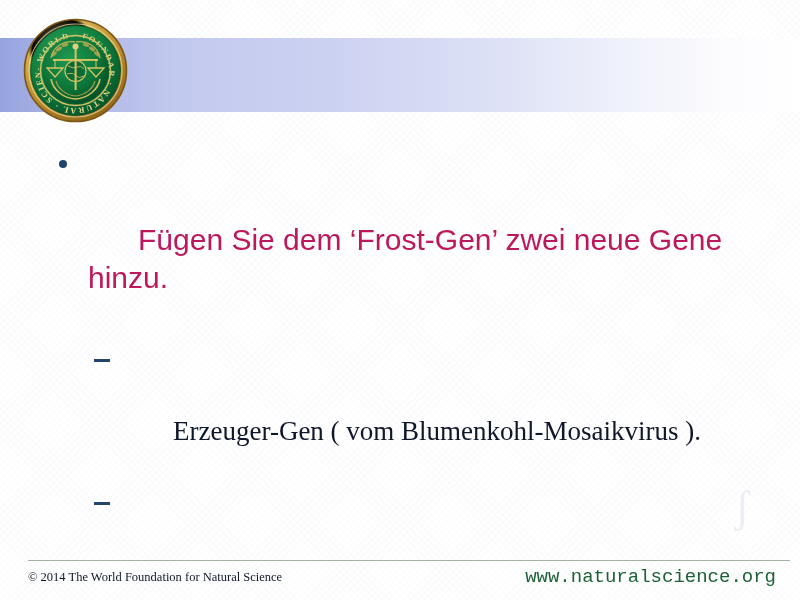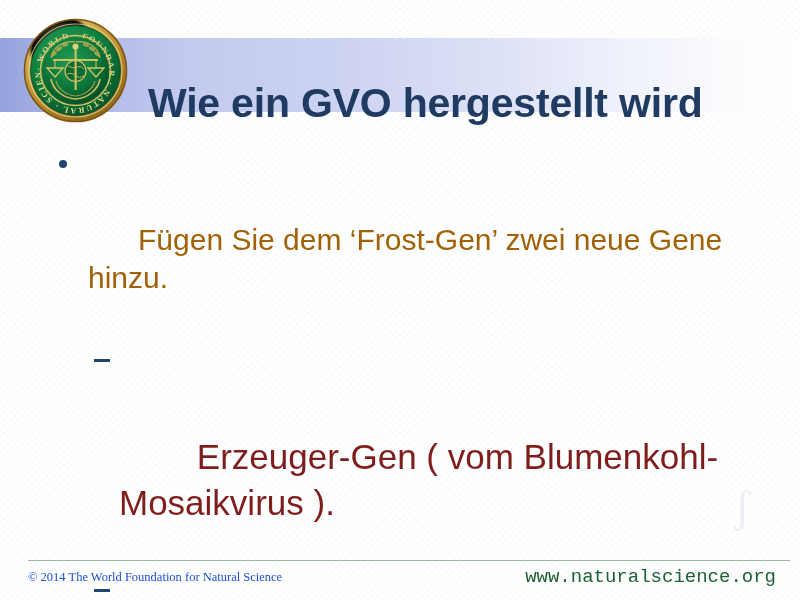--- a/index.html
+++ b/index.html
@@ -82,41 +82,42 @@
     top: 145px;
     width: 730px;
   }
 
   .bullet-l1 {
     position: relative;
     padding-left: 46px;
     margin: 0 0 4px 0;
     font-size: 30px;
     line-height: 1.27;
-    color: #a16207;
+    color: #be185d;
     white-space: pre-wrap;
   }
   .bullet-l1 > .marker-dot {
     position: absolute;
     left: 17px;
     top: 15px;
     width: 8px;
     height: 8px;
     border-radius: 50%;
     background: #23446e;
   }
 
   .bullet-l2 {
     position: relative;
     padding-left: 77px;
     margin: 0 0 2px 0;
-    font-size: 35px;
+    font-size: 27px;
     line-height: 1.3;
-    color: #7f1d1d;
+    color: #0f172a;
     white-space: pre-wrap;
+    font-family: Liberation Serif, serif;
   }
   .bullet-l2 > .marker-dash {
     position: absolute;
     left: 52px;
     top: 16px;
     width: 16px;
     height: 3px;
     background: #23446e;
   }
 
@@ -145,21 +146,21 @@
     width: 762px;
     height: 1px;
     background: #9fb79f;
   }
   #footer-copyright {
     position: absolute;
     left: 28px;
     top: 570px;
     font-family: "Liberation Serif", serif;
     font-size: 12.5px;
-    color: #1d4ed8;
+    color: #0f172a;
     white-space: nowrap;
   }
   #footer-url {
     position: absolute;
     right: 24px;
     top: 566px;
     font-family: Liberation Mono, monospace;
     font-size: 19px;
     color: #1d6136;
     white-space: nowrap;
@@ -241,21 +242,20 @@
       <path d="M 24,50 L 40,50 L 32,59 Z" fill="none" stroke="#d8c463" stroke-width="1.3"></path>
 
       <line x1="73" y1="42" x2="73" y2="50" stroke="#d8c463" stroke-width="1"></line>
       <path d="M 65,50 L 81,50 L 73,59 Z" fill="none" stroke="#d8c463" stroke-width="1.3"></path>
 
       <path d="M 28,61 C 30,72 40,80 52.5,81 C 65,80 75,72 77,61" fill="none" stroke="#d2be5e" stroke-width="1.6"></path>
       <path d="M 33,63 C 35,71 43,77 52.5,78 C 62,77 70,71 72,63" fill="none" stroke="#bda850" stroke-width="1.2" opacity="0.85"></path>
     </svg>
   </div>
 
-  <h1 id="slide-title">Wie ein GVO hergestellt wird</h1>
 
   <div id="body-content">
 
     <p class="bullet-l1">
       <span class="marker-dot"></span>
       <span>Fügen Sie dem ‘Frost-Gen’ zwei neue Gene hinzu.</span>
     </p>
 
     <div class="sub-group">
       <p class="bullet-l2">

